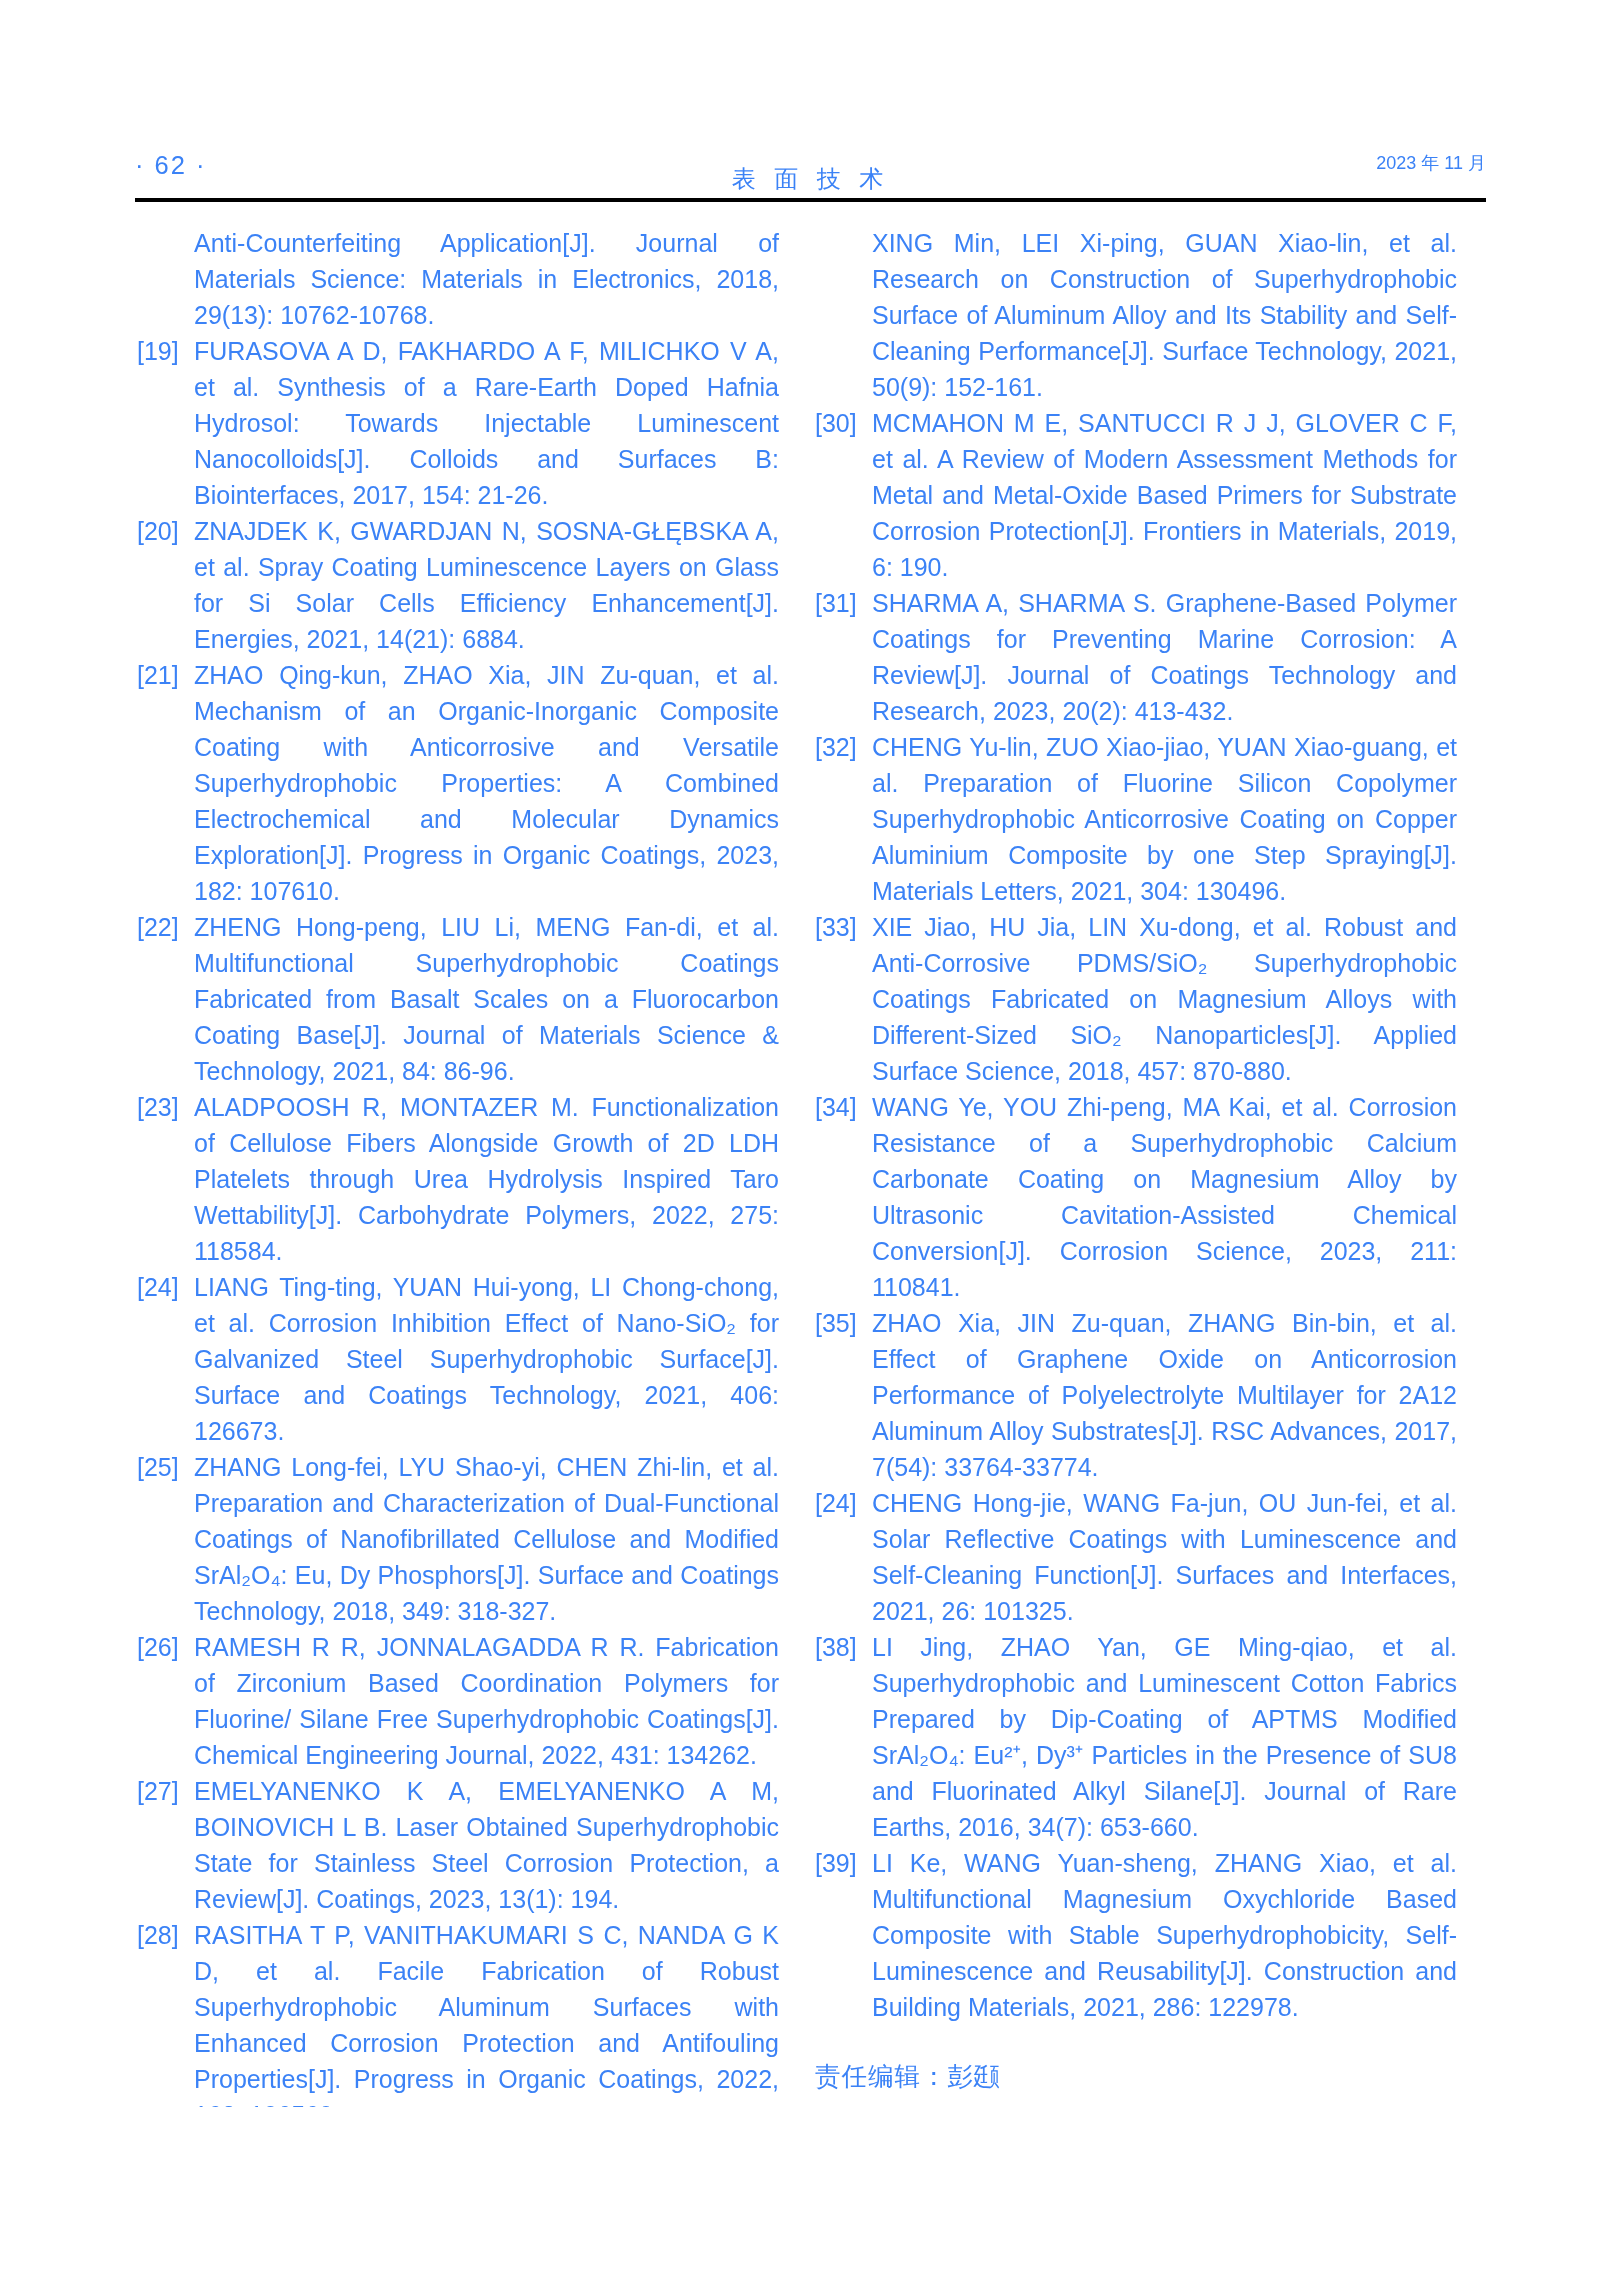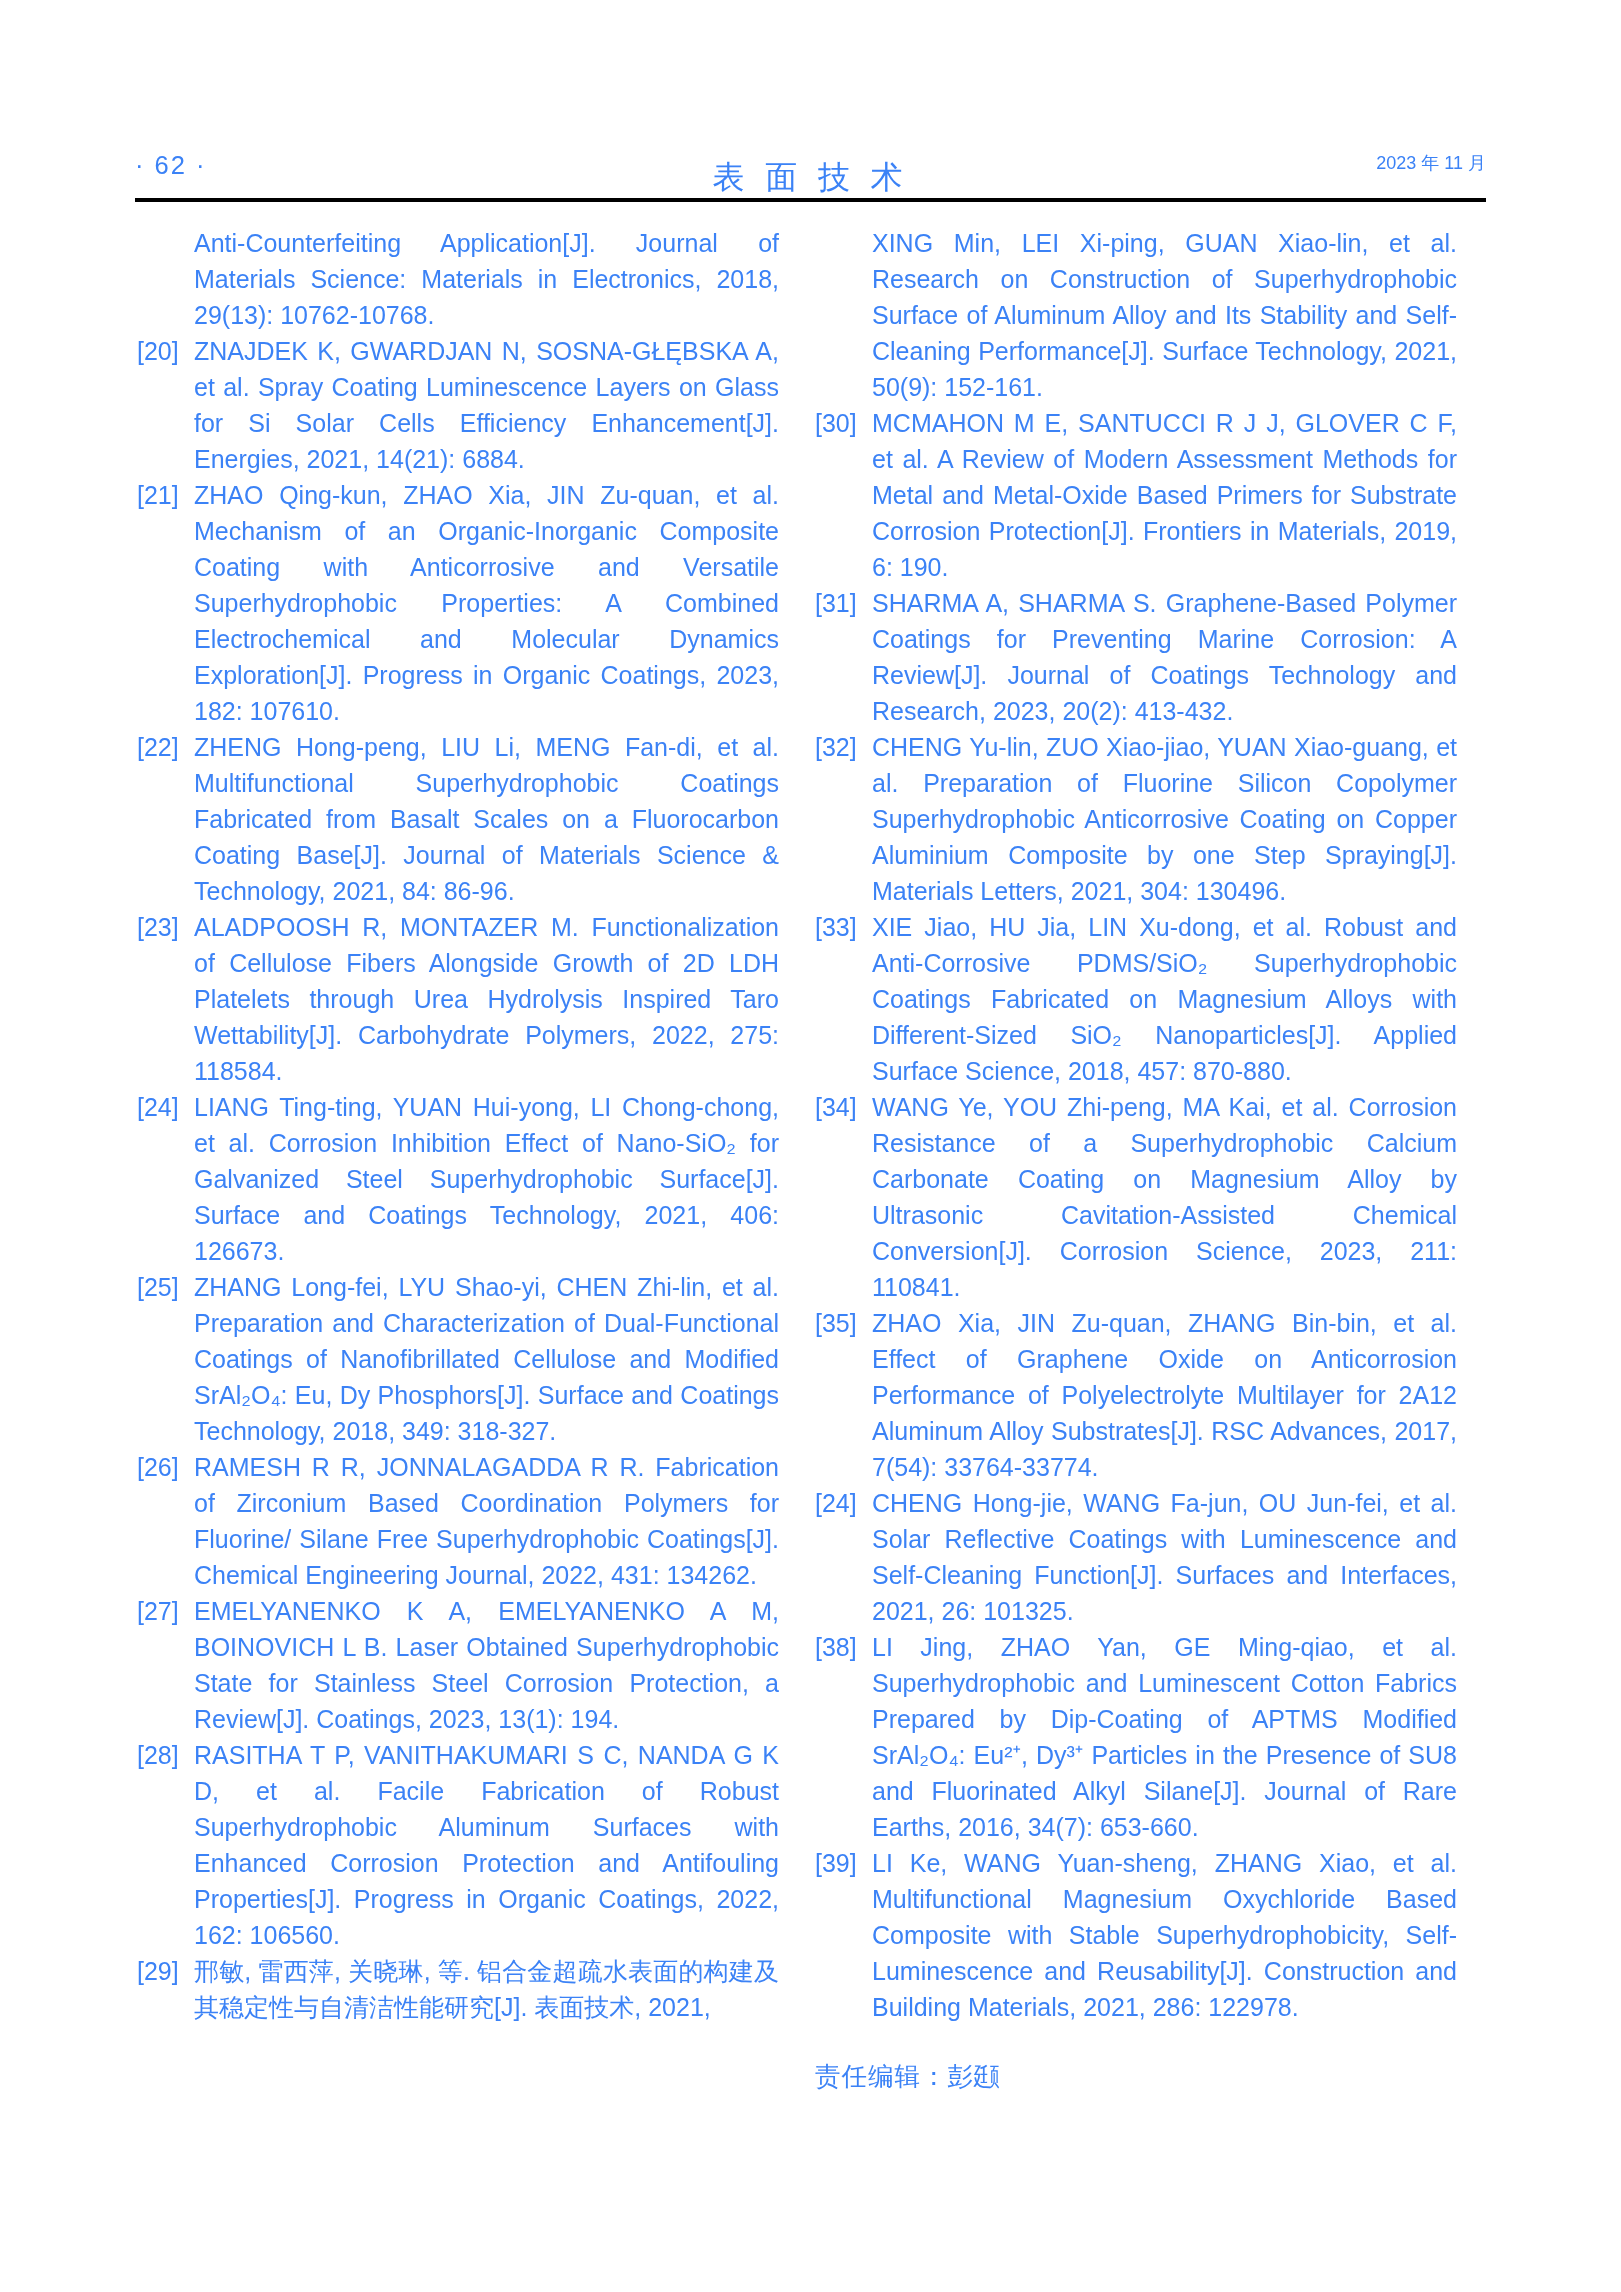--- a/index.html
+++ b/index.html
@@ -26,23 +26,23 @@
   .page-number {
     position: absolute;
     left: 0;
     top: 2px;
     font-size: 25.5px;
     letter-spacing: 2px;
   }
   .journal-title {
     position: absolute;
     left: 50%;
-    top: 7px;
+    top: 14px;
     transform: translateX(-50%);
-    font-size: 32px;
+    font-size: 24px;
     letter-spacing: 5.9px;
     white-space: nowrap;
   }
   .issue-date {
     position: absolute;
     right: 0;
     top: 2px;
     font-size: 18px;
   }
   .header-rule {
@@ -99,20 +99,24 @@
 
   <div class="header-rule"></div>
 
   <div class="columns">
     <div class="col">
         <div class="ref">
           <span class="ref-label"></span>
           <div class="ref-text">Anti-Counterfeiting Application[J]. Journal of Materials Science: Materials in Electronics, 2018, 29(13): 10762-10768.</div>
         </div>
         <div class="ref">
+          <span class="ref-label">[19]</span>
+          <div class="ref-text">FURASOVA A D, FAKHARDO A F, MILICHKO V A, et al. Synthesis of a Rare-Earth Doped Hafnia Hydrosol: Towards Injectable Luminescent Nanocolloids[J]. Colloids and Surfaces B: Biointerfaces, 2017, 154: 21-26.</div>
+        </div>
+        <div class="ref">
           <span class="ref-label">[20]</span>
           <div class="ref-text">ZNAJDEK K, GWARDJAN N, SOSNA-GŁĘBSKA A, et al. Spray Coating Luminescence Layers on Glass for Si Solar Cells Efficiency Enhancement[J]. Energies, 2021, 14(21): 6884.</div>
         </div>
         <div class="ref">
           <span class="ref-label">[21]</span>
           <div class="ref-text">ZHAO Qing-kun, ZHAO Xia, JIN Zu-quan, et al. Mechanism of an Organic-Inorganic Composite Coating with Anticorrosive and Versatile Superhydrophobic Properties: A Combined Electrochemical and Molecular Dynamics Exploration[J]. Progress in Organic Coatings, 2023, 182: 107610.</div>
         </div>
         <div class="ref">
           <span class="ref-label">[22]</span>
           <div class="ref-text">ZHENG Hong-peng, LIU Li, MENG Fan-di, et al. Multifunctional Superhydrophobic Coatings Fabricated from Basalt Scales on a Fluorocarbon Coating Base[J]. Journal of Materials Science &amp; Technology, 2021, 84: 86-96.</div>

